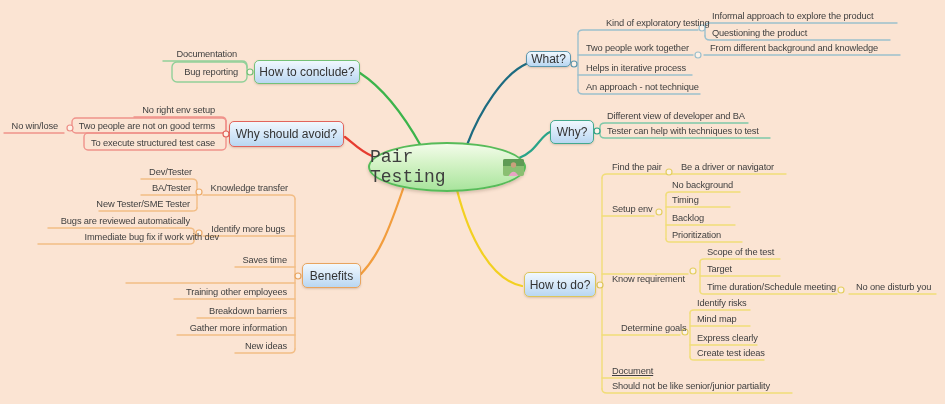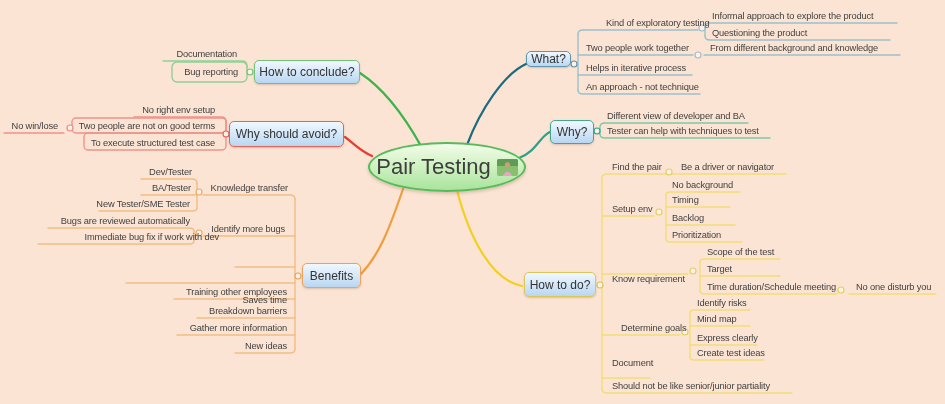--- a/index.html
+++ b/index.html
@@ -38,22 +38,23 @@
     border-radius:50%;
     border:2px solid #57bb59;
     background:linear-gradient(180deg,#f3fcea 0%,#d2f2c4 45%,#a9e49d 100%);
     display:flex;align-items:center;justify-content:center;
     gap:6px;
     box-sizing:border-box;
     box-shadow:0 2px 3px rgba(120,90,70,0.25);
     z-index:5;
   }
   #center-topic .title{
-    font-size:22px;
+    font-size:18px;
     color:#3e3e3e;
+    font-family:Liberation Mono, monospace;
   }
   .photo{
     width:21px;height:17px;border-radius:2px;overflow:hidden;flex:0 0 auto;
   }
 </style>
 </head>
 <body>
 
 <div id="stage">
 
@@ -202,31 +203,31 @@
   <div class="lbl" style="left:707px;top:246px;">Scope of the test</div>
   <div class="lbl" style="left:612px;top:273px;">Know requirement</div>
   <div class="lbl" style="left:707px;top:263px;">Target</div>
   <div class="lbl" style="left:707px;top:281px;">Time duration/Schedule meeting</div>
   <div class="lbl" style="left:856px;top:281px;">No one disturb you</div>
   <div class="lbl" style="left:697px;top:297px;">Identify risks</div>
   <div class="lbl" style="left:697px;top:313px;">Mind map</div>
   <div class="lbl" style="left:621px;top:322px;">Determine goals</div>
   <div class="lbl" style="left:697px;top:332px;">Express clearly</div>
   <div class="lbl" style="left:697px;top:347px;">Create test ideas</div>
-  <div class="lbl" style="left:612px;top:357px;">Document</div>
+  <div class="lbl" style="left:612px;top:365px;text-decoration:underline;">Document</div>
   <div class="lbl" style="left:612px;top:380px;">Should not be like senior/junior partiality</div>
 
   <div class="lbl" style="right:753px;top:166px;">Dev/Tester</div>
   <div class="lbl" style="right:754px;top:182px;">BA/Tester</div>
   <div class="lbl" style="right:657px;top:182px;">Knowledge transfer</div>
   <div class="lbl" style="right:755px;top:198px;">New Tester/SME Tester</div>
   <div class="lbl" style="right:755px;top:215px;">Bugs are reviewed automatically</div>
   <div class="lbl" style="right:660px;top:223px;">Identify more bugs</div>
   <div class="lbl" style="right:726px;top:231px;margin-left:46px;">Immediate bug fix if work with dev</div>
-  <div class="lbl" style="right:658px;top:254px;margin-top:40px;">Saves time</div>
+  <div class="lbl" style="right:658px;top:254px;">Saves time</div>
   <div class="lbl" style="right:658px;top:286px;">Training other employees</div>
   <div class="lbl" style="right:658px;top:305px;">Breakdown barriers</div>
   <div class="lbl" style="right:658px;top:322px;">Gather more information</div>
   <div class="lbl" style="right:658px;top:340px;">New ideas</div>
 
   <div class="lbl" style="right:730px;top:104px;">No right env setup</div>
   <div class="lbl" style="right:887px;top:120px;">No win/lose</div>
   <div class="lbl" style="right:730px;top:120px;">Two people are not on good terms</div>
   <div class="lbl" style="right:730px;top:137px;">To execute structured test case</div>
 

